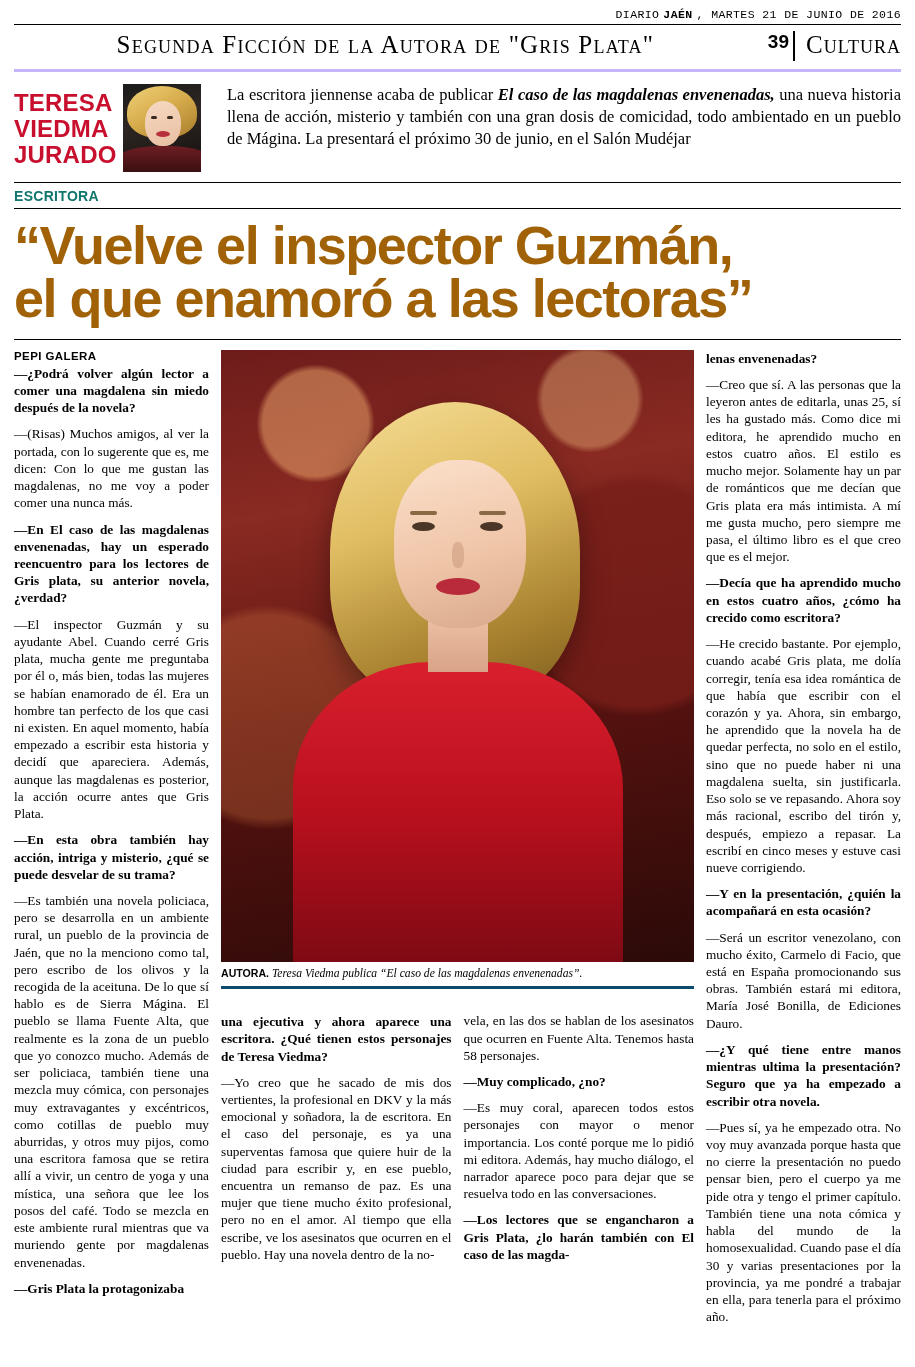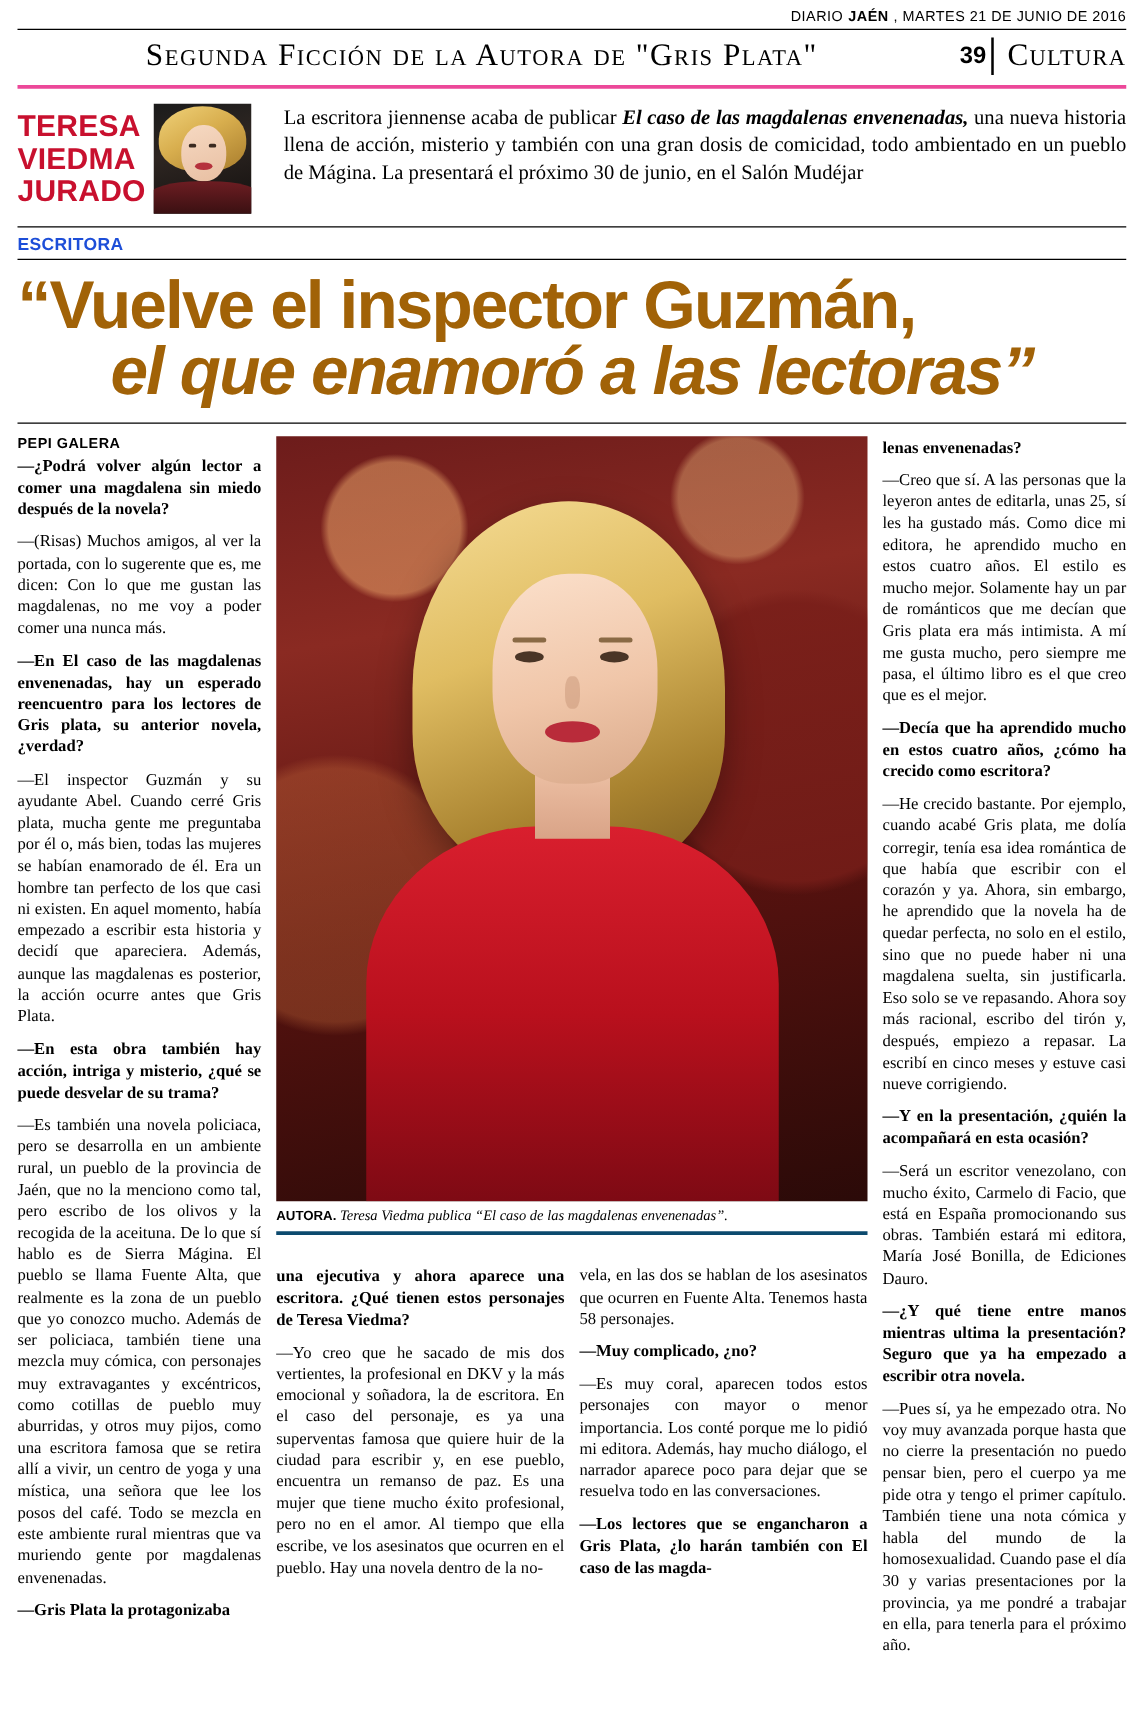--- a/index.html
+++ b/index.html
@@ -2,33 +2,33 @@
 <html><head>
 <meta charset="utf-8">
 <style>
   html,body{margin:0;padding:0;background:#fff;}
   body{width:915px;height:1367px;font-family:"Liberation Serif",serif;color:#000;}
   .page{width:915px;height:1367px;position:relative;overflow:hidden;padding:0;box-sizing:border-box;}
 
   
   .masthead{
     display:flex;justify-content:flex-end;align-items:flex-start;
-    font-family:Liberation Sans, sans-serif;font-size:11.5px;letter-spacing:.4px;
+    font-family:Liberation Mono, monospace;font-size:11.5px;letter-spacing:.4px;
     padding:8px 14px 3px 14px;
   }
   .masthead .m1{font-weight:normal;}
   .masthead .m2{font-weight:bold;margin:0 4px;}
   .masthead .m3{font-weight:normal;}
 
   .rule-top{border-top:1px solid #000;margin:0 14px;}
 
   
   .sechead{
-    display:flex;align-items:center;justify-content:flex-end;
-    margin:0 14px;padding:6px 0 8px 0;border-bottom:3px solid #ec4899;
+    display:flex;justify-content:flex-end;
+    margin:0 14px;padding:6px 0 8px 0;border-bottom:3px solid #c4b5fd;
   }
   .sechead .kicker{
     flex:1;text-align:center;font-family:"Liberation Serif",serif;
     font-variant:small-caps;font-size:25px;letter-spacing:1.2px;
     white-space:nowrap;
   }
   .sechead .pagenum{
     font-family:"Liberation Sans",sans-serif;font-weight:bold;font-size:19px;
     padding:0 4px 0 11px;
   }
@@ -74,32 +74,32 @@
   .intro-right p{
     margin:0;font-family:"Liberation Serif",serif;font-size:16.5px;line-height:1.34;
     text-align:justify;
   }
   .intro-right b{font-weight:bold;font-style:italic;}
 
   .rule-thin{border-top:1px solid #000;margin:10px 14px 0 14px;}
 
   .escritora{
     margin:5px 14px 0 14px;font-family:"Liberation Sans",sans-serif;font-weight:bold;
-    font-size:14px;letter-spacing:.3px;color:#1d4ed8;
+    font-size:14px;letter-spacing:.3px;color:#0f766e;
   }
   .rule-thin2{border-top:1px solid #000;margin:4px 14px 0 14px;}
 
   
   .headline{
     margin:10px 14px 0 14px;font-family:"Liberation Sans",sans-serif;
     font-weight:bold;font-size:54px;line-height:.98;letter-spacing:-1.5px;
     color:#a16207;
   }
   .headline .l1{display:block;}
-  .headline .l2{display:block;text-align:center;font-style:italic;}
+  .headline .l2{display:block;text-align:left;}
   .rule-head{border-top:1px solid #000;margin:14px 14px 0 14px;}
 
   
   .body{display:flex;margin:10px 14px 0 14px;gap:12px;}
   .col{width:195px;}
   .col.mid{width:calc(915px - 28px - 195px - 195px - 24px);}
   .byline{
     font-family:"Liberation Sans",sans-serif;font-weight:bold;font-size:11.5px;
     letter-spacing:.4px;margin-bottom:3px;
   }

